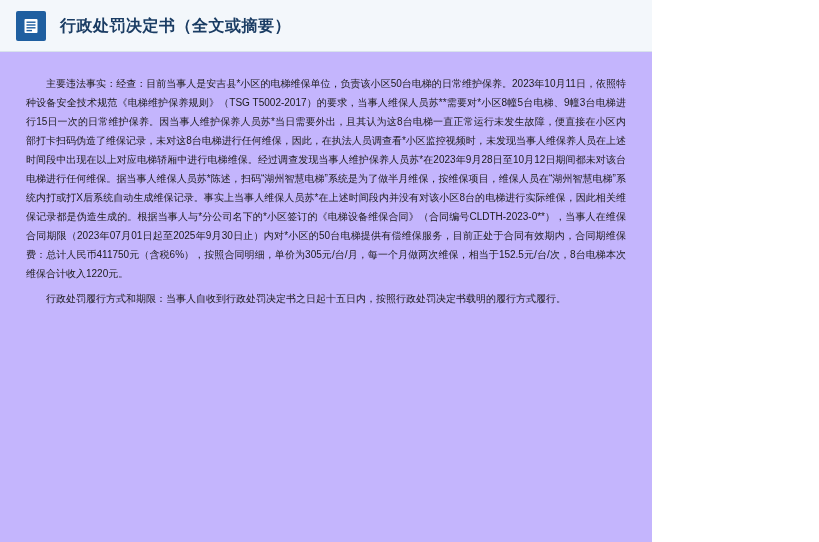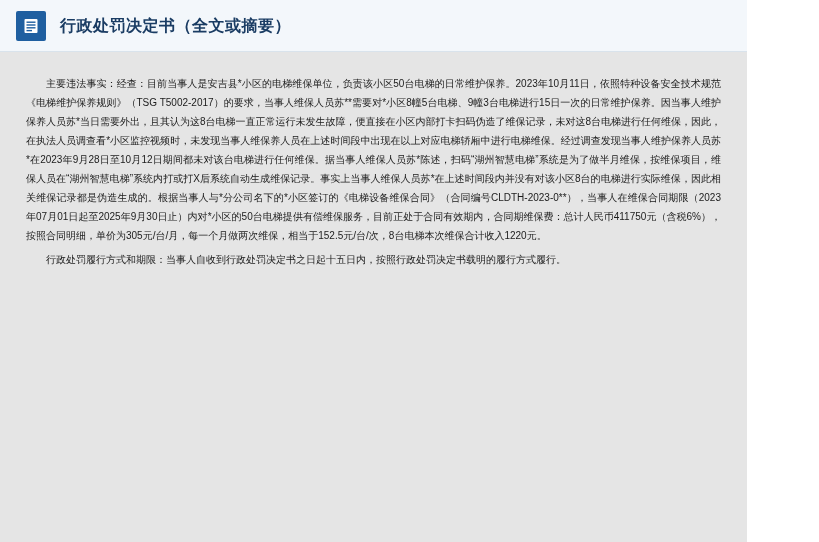--- a/index.html
+++ b/index.html
@@ -8,23 +8,23 @@
   }
   body {
     width: 819px;
     height: 542px;
     background: #ffffff;
     font-family: "Liberation Sans", sans-serif;
     overflow: hidden;
   }
   .page {
     position: relative;
-    width: 747px;
+    width: 652px;
     height: 542px;
-    background: #e5e5e5;
+    background: #c4b5fd;
     box-sizing: border-box;
   }
   
   .header {
     position: relative;
     height: 52px;
     background: #f3f7fb;
     display: flex;
     align-items: center;
     padding-left: 16px;
@@ -69,21 +69,20 @@
     line-height: 19px;
     color: #1b1b1b;
     text-align: justify;
     text-justify: inter-ideograph;
     text-indent: 2em;
     margin: 0 0 6px 0;
     font-family: "Liberation Sans", sans-serif;
   }
   .para:last-child {
     margin-bottom: 12px;
-    font-family: Liberation Mono, monospace;
   }
 </style>
 </head>
 <body>
 
 <div class="page">
 
   <div class="header">
     <span class="header-icon">
       <svg width="18" height="18" viewBox="0 0 18 18" aria-hidden="true">

